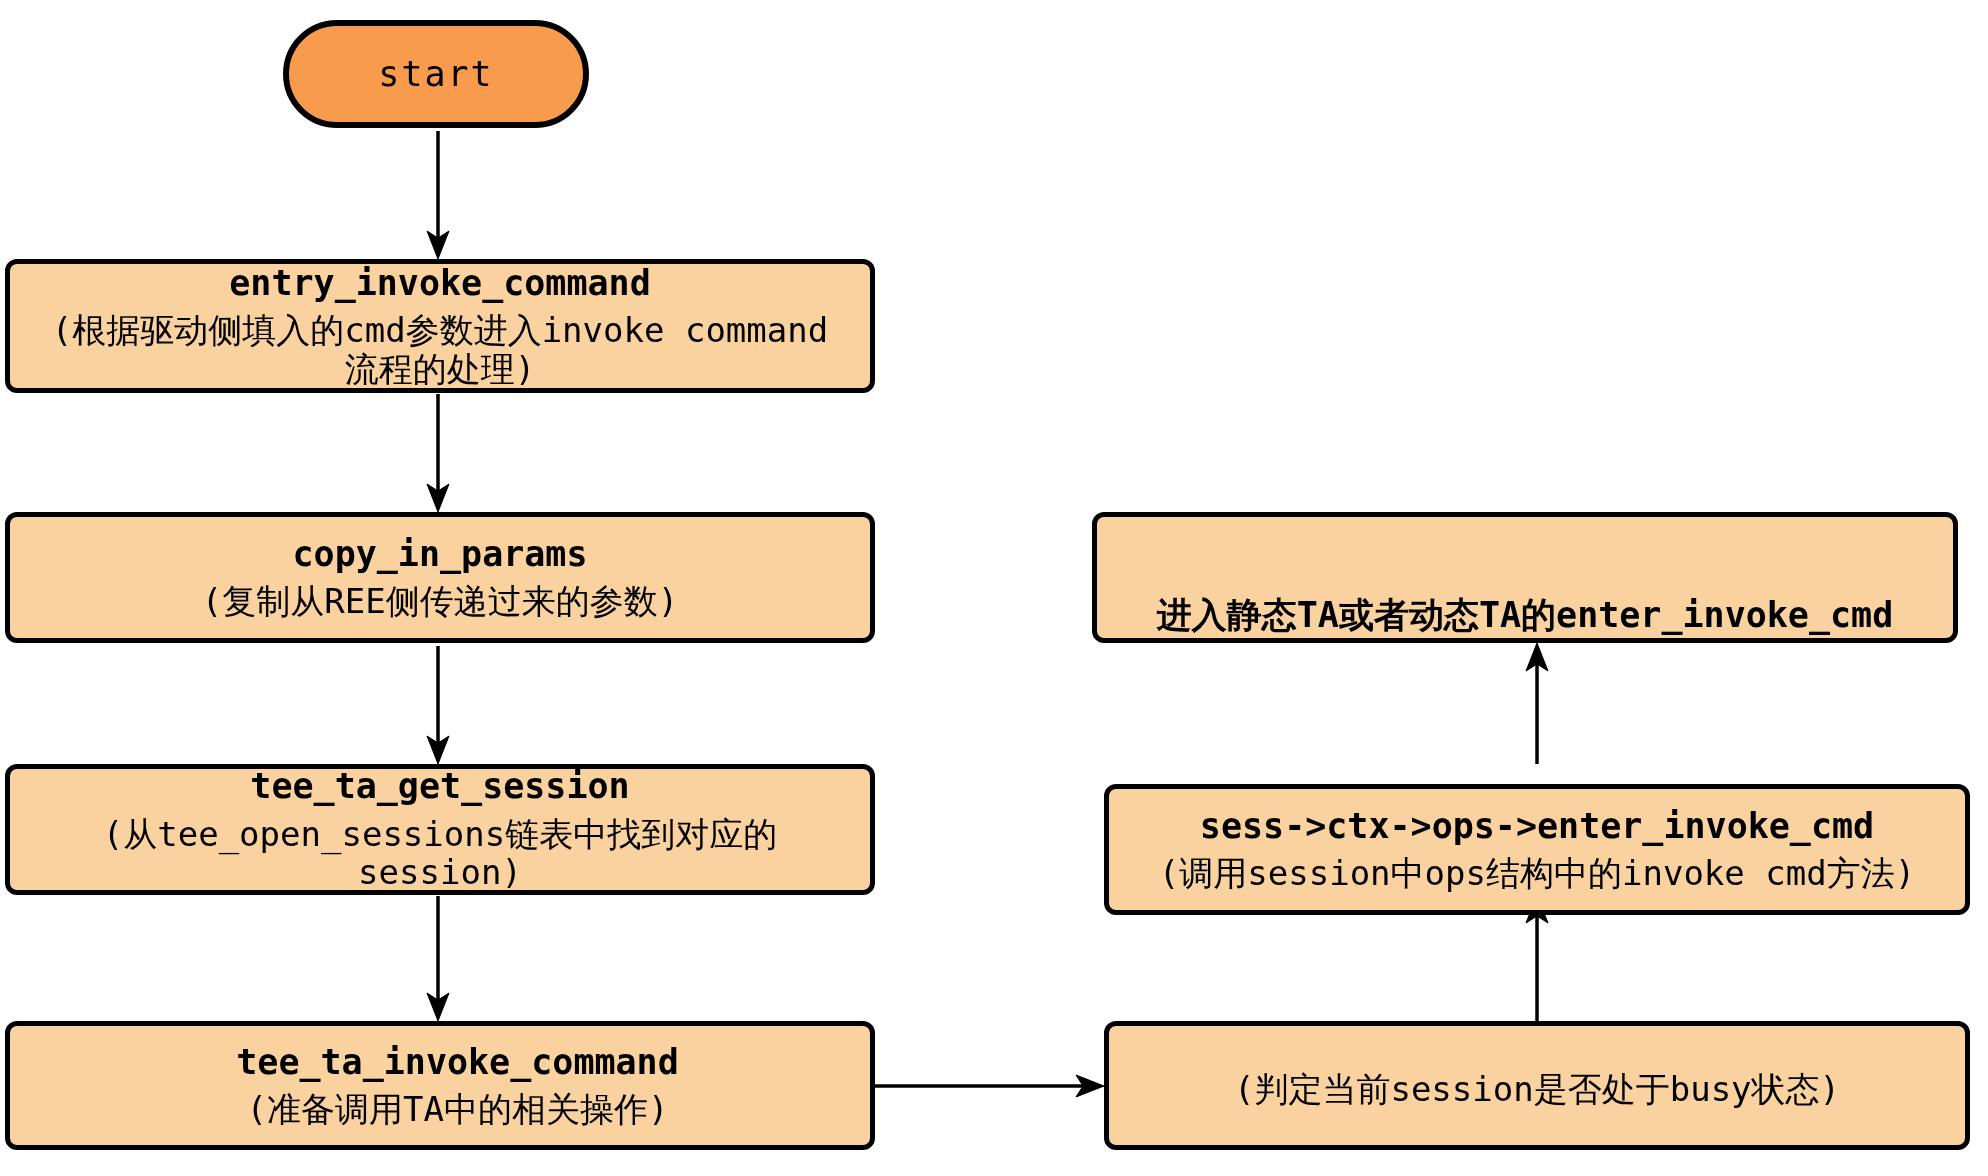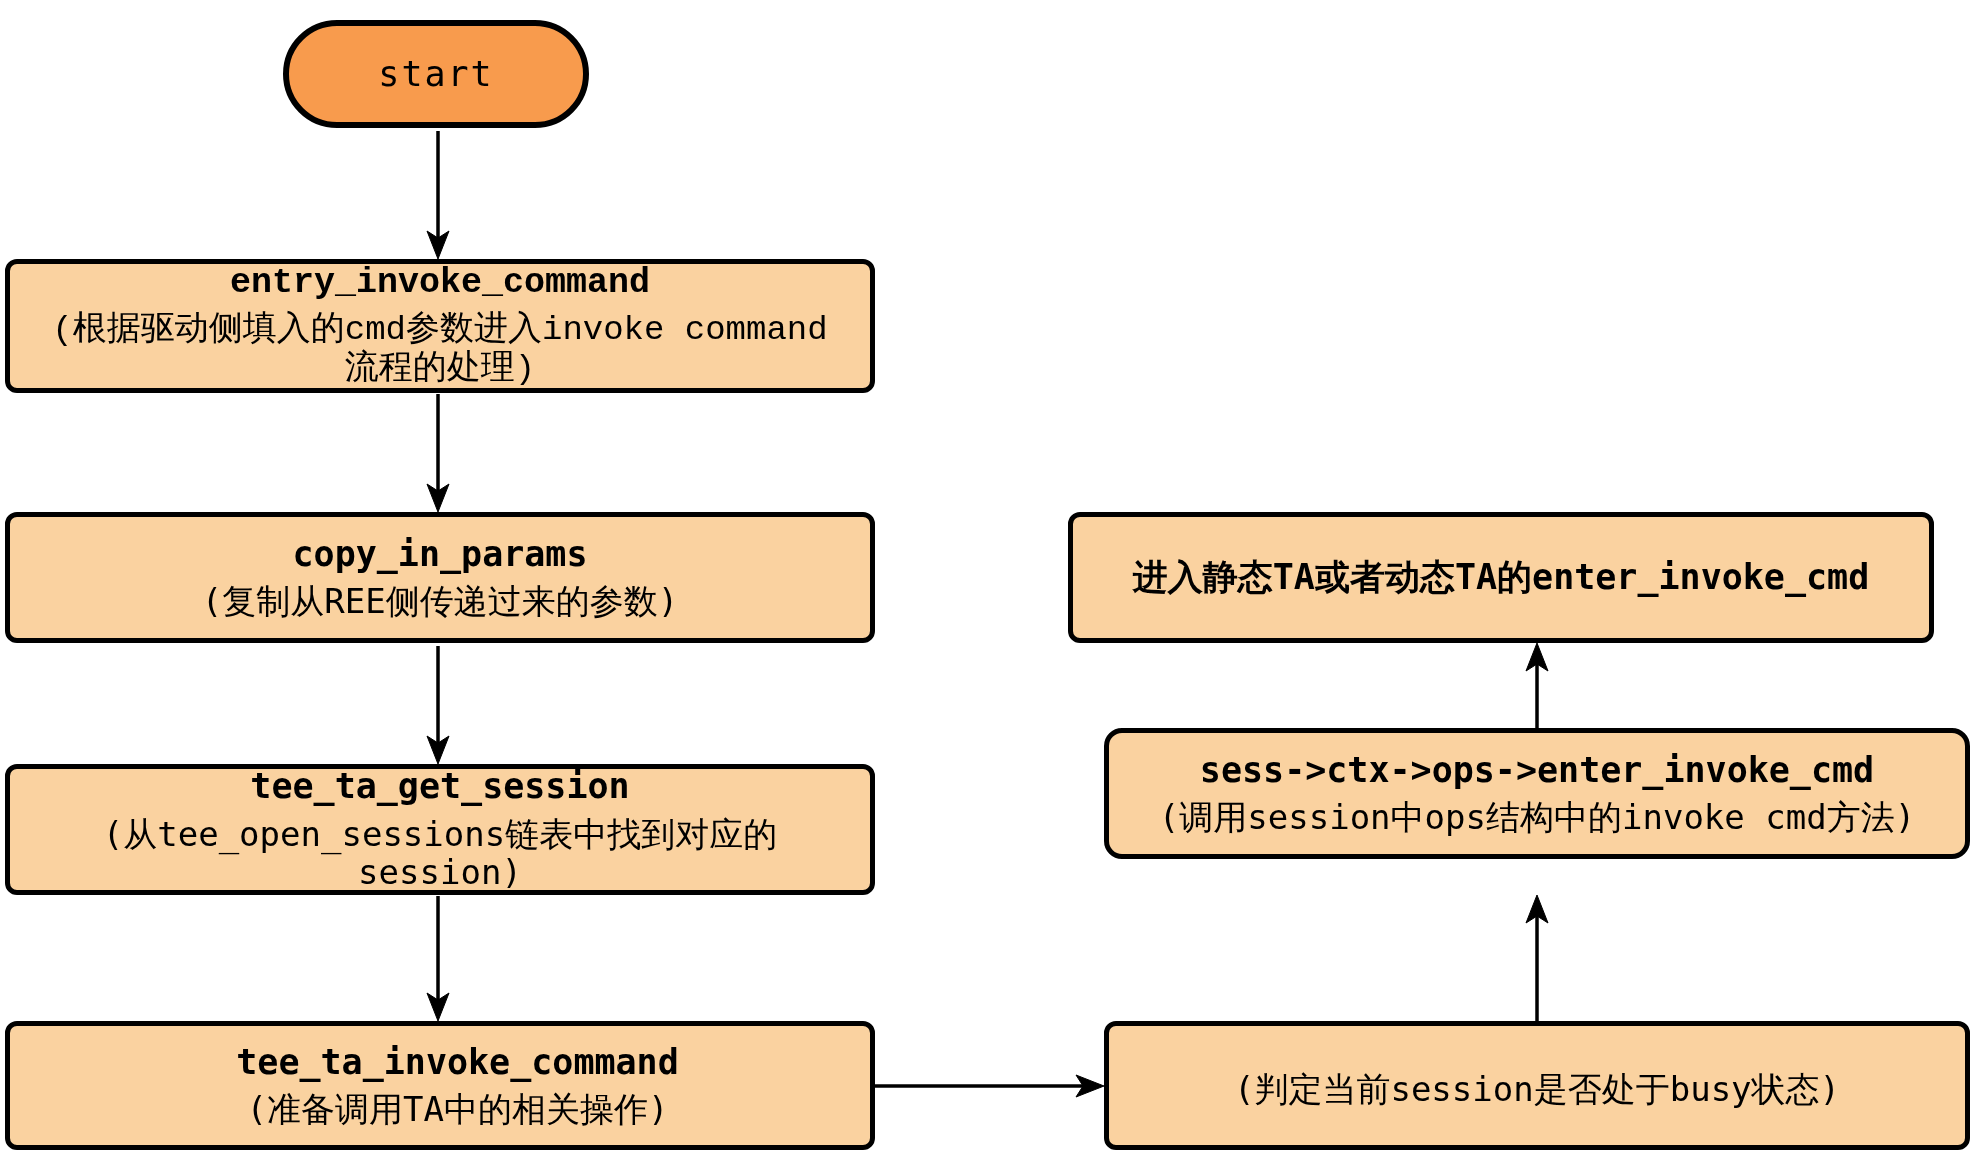--- a/index.html
+++ b/index.html
@@ -60,26 +60,26 @@
     white-space: pre-line;
   }
   .node-desc {
     font-size: 34px;
     line-height: 1.13;
     white-space: pre-line;
     margin-top: 8px;
   }
   
   #n-start { left: 283px; top: 20px;  width: 306px; height: 108px; }
-  #n-box1  { left: 5px;   top: 259px; width: 870px; height: 134px; font-family: Liberation Mono, monospace; }
+  #n-box1  { left: 5px;   top: 259px; width: 870px; height: 134px; }
   #n-box2  { left: 5px;   top: 512px; width: 870px; height: 131px; }
   #n-box3  { left: 5px;   top: 764px; width: 870px; height: 131px; }
   #n-box4  { left: 5px;   top: 1021px;width: 870px; height: 129px; padding-left: 43px; }
-  #n-rbox1 { left: 1068px;top: 512px; width: 866px; height: 131px; }
-  #n-rbox2 { left: 1104px;top: 728px; width: 866px; height: 131px; border-radius: 18px; }
+  #n-rbox1 { left: 1092px;top: 512px; width: 866px; height: 131px; justify-content: flex-end; }
+  #n-rbox2 { left: 1104px;top: 784px; width: 866px; height: 131px; }
   #n-rbox3 { left: 1104px;top: 1021px;width: 866px; height: 129px; }
 </style>
 </head>
 <body>
 
 <div class="canvas">
 
   <svg class="edges">
     <g>
       <line x1="438" y1="131" x2="438" y2="243"></line>

